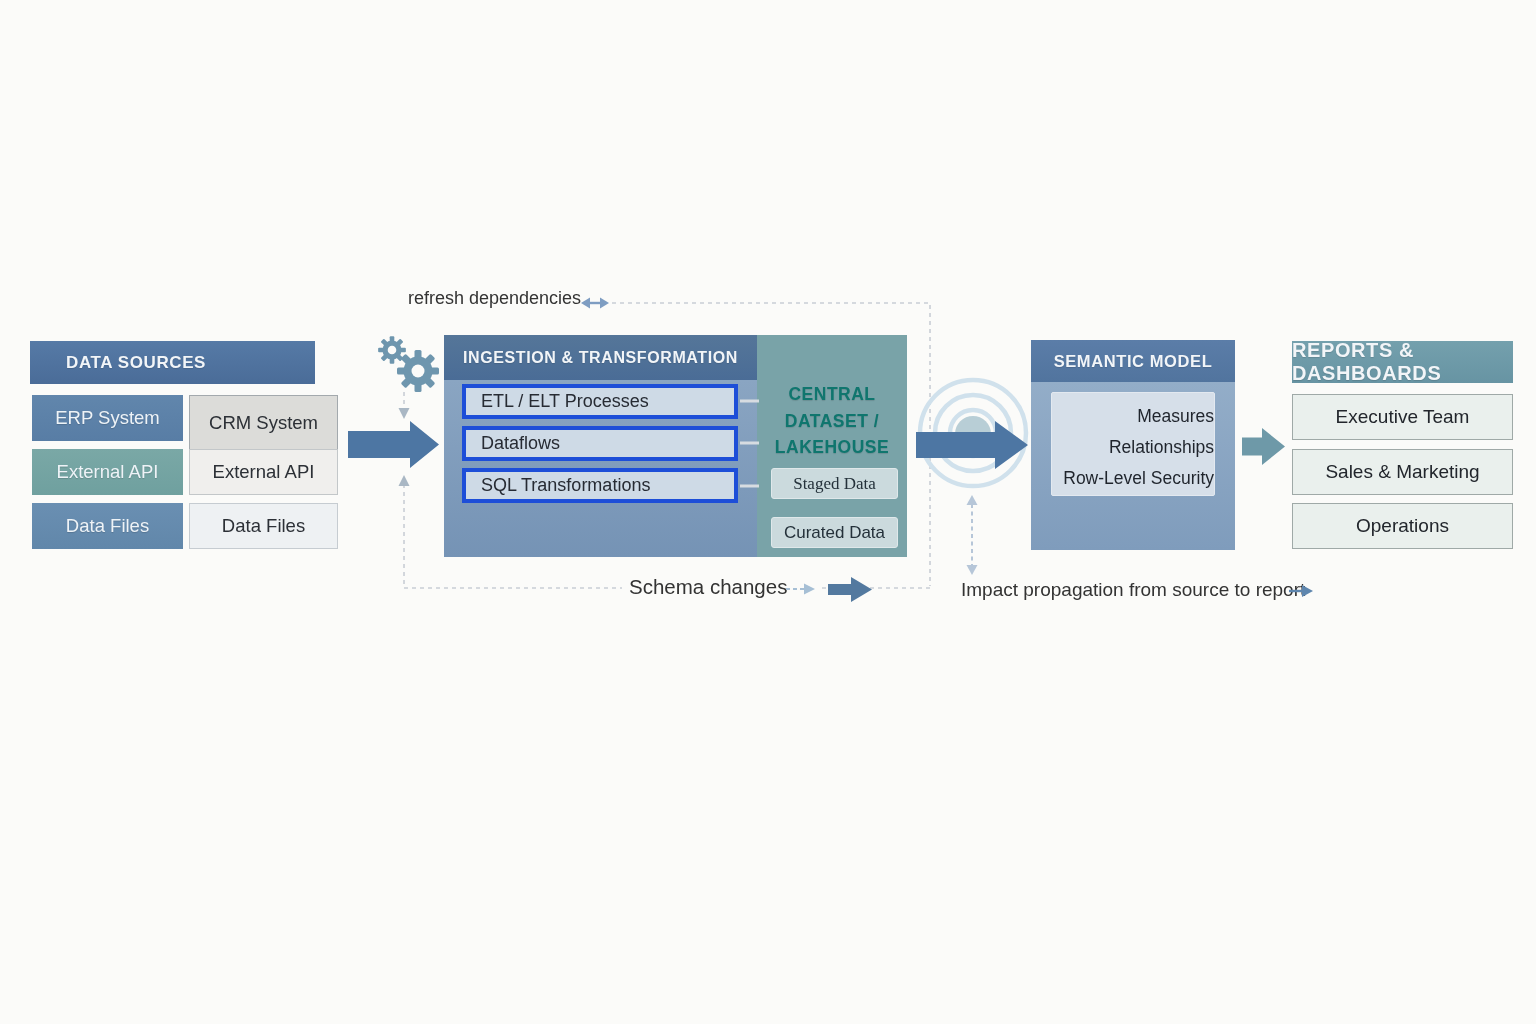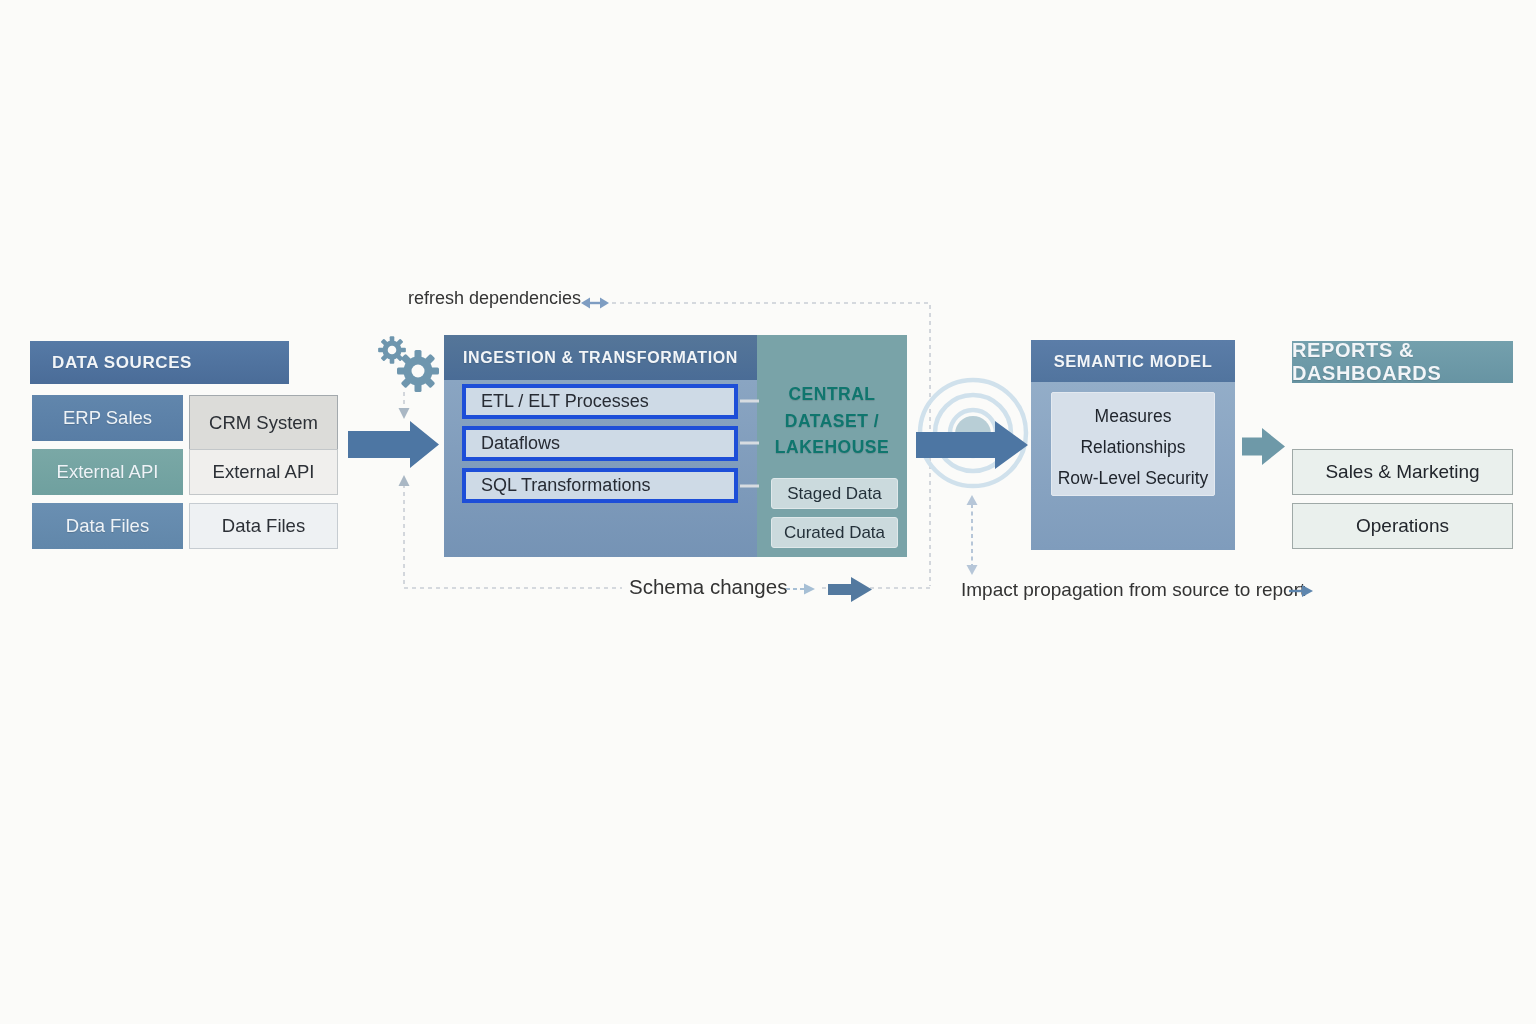--- a/index.html
+++ b/index.html
@@ -10,22 +10,22 @@
   }
   .abs{position:absolute;}
   svg.overlay{position:absolute;left:0;top:0;z-index:5;pointer-events:none;}
 
   
   .hdr{
     position:absolute;color:#f2f5f8;font-weight:700;letter-spacing:.6px;
     display:flex;align-items:center;justify-content:center;
     text-shadow:0 1px 1px rgba(0,0,0,.12);
   }
-  .ds-hdr{left:30px;top:341px;width:259px;height:43px;font-size:17px;
-    justify-content:flex-start;padding-left:22px;box-sizing:border-box;
+  .ds-hdr{left:30px;top:341px;width:285px;height:43px;font-size:17px;
+    justify-content:flex-start;padding-left:36px;box-sizing:border-box;
     background:linear-gradient(180deg,#567aa6,#4a6c98);text-align:center;}
   .ing-hdr{left:444px;top:335px;width:313px;height:45px;font-size:16px;
     background:linear-gradient(180deg,#557699,#4a6c96);}
   .sem-hdr{left:1031px;top:340px;width:204px;height:42px;font-size:16.5px;
     background:linear-gradient(180deg,#5b7da8,#51749e);}
   .rep-hdr{left:1292px;top:341px;width:221px;height:42px;font-size:20px;
     background:linear-gradient(180deg,#74a0ad,#6794a3);}
 
   
   .srcbox{
@@ -67,21 +67,21 @@
   }
 
   
   .sem-body{left:1031px;top:382px;width:204px;height:168px;
     background:linear-gradient(180deg,#93adc8,#7f9cbc);}
   .sem-inner{
     position:absolute;left:1051px;top:392px;width:164px;height:104px;
     background:#d6dfe9;border:1px solid #e3e9f0;border-radius:2px;
     box-sizing:border-box;padding-top:8px;
   }
-  .sem-line{text-align:center;line-height:31px;font-size:17.5px;color:#1f242c;}
+  .sem-line{text-align:right;line-height:31px;font-size:17.5px;color:#1f242c;}
 
   
   .rep{
     position:absolute;left:1292px;width:221px;height:46px;
     background:#eaf0ed;border:1px solid #9fa9a7;box-sizing:border-box;
     display:flex;align-items:center;justify-content:center;
     font-size:19px;color:#22262c;
   }
 
   
@@ -89,47 +89,48 @@
   .lbl-refresh{left:408px;top:288px;font-size:18px;}
   .lbl-schema{left:629px;top:575px;font-size:20.5px;}
   .lbl-impact{left:961px;top:579px;font-size:19px;}
 </style>
 </head>
 <body>
 
 <div class="canvas">
 
   <div class="hdr ds-hdr">DATA SOURCES</div>
-  <div class="srcbox src-left b-erp" style="left:32px;top:395px;width:151px;height:46px;">ERP Sales</div>
+  <div class="srcbox src-left b-erp" style="left:32px;top:395px;width:151px;height:46px;">ERP System</div>
   <div class="srcbox src-right b-crm" style="left:189px;top:395px;width:149px;height:56px;">CRM System</div>
   <div class="srcbox src-left b-tealbox" style="left:32px;top:449px;width:151px;height:46px;">External API</div>
   <div class="srcbox src-right b-extl" style="left:189px;top:449px;width:149px;height:46px;">External API</div>
   <div class="srcbox src-left b-blue2" style="left:32px;top:503px;width:151px;height:46px;">Data Files</div>
   <div class="srcbox src-right b-dfl" style="left:189px;top:503px;width:149px;height:46px;">Data Files</div>
 
   <div class="abs ing-body"></div>
   <div class="hdr ing-hdr">INGESTION &amp; TRANSFORMATION</div>
   <div class="proc" style="top:384px;">ETL / ELT Processes</div>
   <div class="proc" style="top:426px;">Dataflows</div>
   <div class="proc" style="top:468px;">SQL Transformations</div>
 
   <div class="abs central"></div>
   <div class="central-title">CENTRAL DATASET / LAKEHOUSE</div>
-  <div class="cds" style="top:478px;">Staged Data</div>
+  <div class="cds" style="top:468px;font-family:Liberation Serif, serif;">Staged Data</div>
   <div class="cds" style="top:517px;">Curated Data</div>
 
   <div class="abs sem-body"></div>
   <div class="hdr sem-hdr">SEMANTIC MODEL</div>
   <div class="sem-inner">
     <div class="sem-line">Measures</div>
     <div class="sem-line">Relationships</div>
     <div class="sem-line">Row-Level Security</div>
   </div>
 
   <div class="hdr rep-hdr">REPORTS &amp; DASHBOARDS</div>
+  <div class="rep" style="top:394px;">Executive Team</div>
   <div class="rep" style="top:449px;">Sales &amp; Marketing</div>
   <div class="rep" style="top:503px;">Operations</div>
 
   <div class="flabel lbl-refresh">refresh dependencies</div>
   <div class="flabel lbl-schema">Schema changes</div>
   <div class="flabel lbl-impact">Impact propagation from source to report</div>
 
   <svg class="overlay" width="1536" height="1024" viewBox="0 0 1536 1024">
 
     <g stroke="#c9ced5" stroke-width="1.6" fill="none" stroke-dasharray="4 4">

